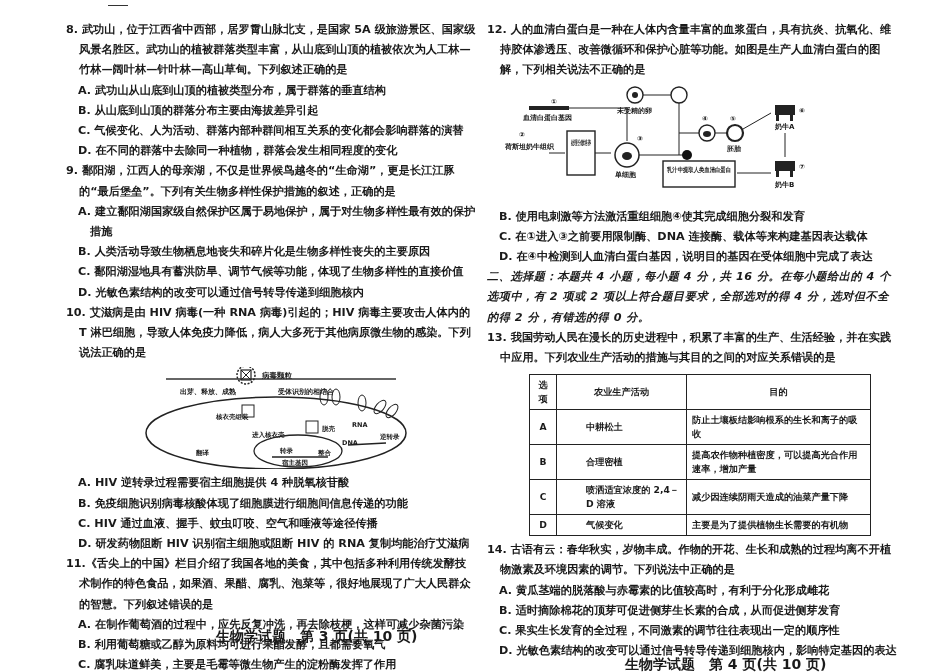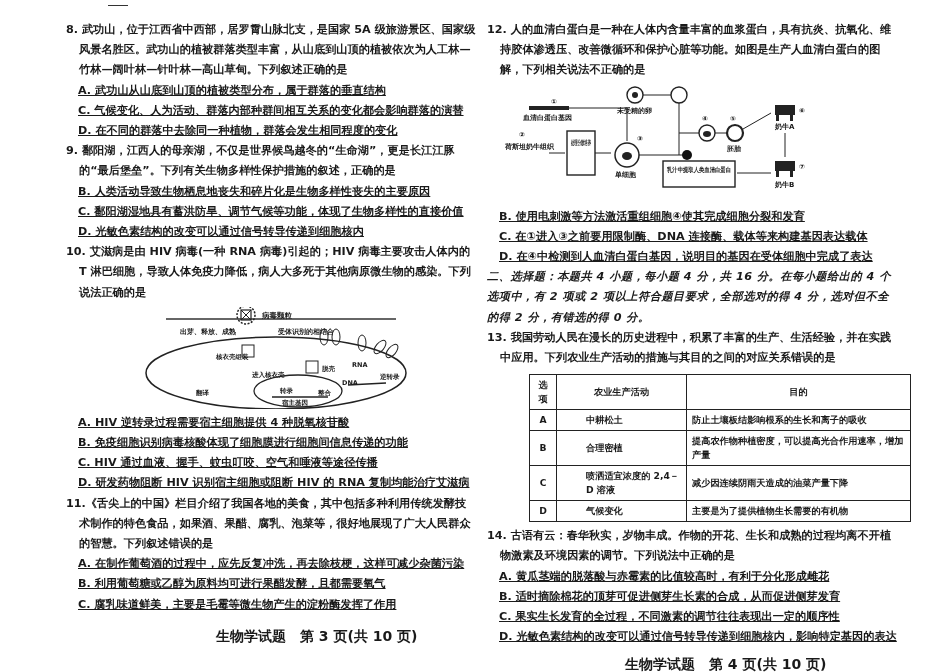--- a/index.html
+++ b/index.html
@@ -3,49 +3,51 @@
 <meta charset="utf-8">
 <style>
   html, body { margin:0; padding:0; background:#ffffff; }
   body { width:950px; height:672px; position:relative; overflow:hidden;
          font-family:"DejaVu Sans", sans-serif; color:#1a1a1a; }
   .col { position:absolute; top:20px; width:410px; font-size:11.2px; line-height:20.2px; font-weight:bold; }
   .col.left { left:66px; }
   .col.right { left:487px; }
   .q { margin:0; }
   .q .stem { display:block; text-indent:-13px; padding-left:13px; }
-  .opt { display:block; padding-left:12px; text-indent:0;text-decoration:underline; }
+  .opt { display:block; padding-left:12px; text-indent:0; }
   .opt.hang { padding-left:24px; text-indent:-12px; }
   .section { display:block; font-style:italic; letter-spacing:0.5px; font-weight:bold; }
   .footer { position:absolute; top:628px; font-size:14px; font-weight:bold; }
   .footer.left { left:216px; }
   .footer.right { left:625px;margin-top:28px; }
   .topmark { position:absolute; top:5px; left:108px; width:20px; border-top:1.5px solid #333; }
   .fig { position:relative; margin:4px 0 4px 0; }
   svg text { font-family:"DejaVu Sans", sans-serif; font-weight:bold; fill:#1a1a1a; }
-  table.t13 { border-collapse:collapse; margin:6px 0 4px 42px; width:382px; font-size:9.2px; line-height:14px; }
+  table.t13 { border-collapse:collapse; margin:6px 0 4px 42px; width:342px; font-size:9.2px; line-height:14px; }
   table.t13 td, table.t13 th { border:1.4px solid #222; padding:3px 5px; vertical-align:middle; text-align:left; }
   table.t13 th { text-align:center; height:18px; }
   table.t13 td.opt-cell { text-align:center; width:16px; }
   table.t13 td.act { width:95px;padding-left:29px; }
 </style>
 </head>
 <body>
 
 <div class="topmark"></div>
 
 <div class="col left">
   <div class="q">
     <span class="stem">8. 武功山，位于江西省中西部，居罗霄山脉北支，是国家 5A 级旅游景区、国家级风景名胜区。武功山的植被群落类型丰富，从山底到山顶的植被依次为人工林—竹林—阔叶林—针叶林—高山草甸。下列叙述正确的是</span>
     <span class="opt">A. 武功山从山底到山顶的植被类型分布，属于群落的垂直结构</span>
+    <span class="opt">B. 从山底到山顶的群落分布主要由海拔差异引起</span>
     <span class="opt">C. 气候变化、人为活动、群落内部种群间相互关系的变化都会影响群落的演替</span>
     <span class="opt">D. 在不同的群落中去除同一种植物，群落会发生相同程度的变化</span>
   </div>
   <div class="q">
     <span class="stem">9. 鄱阳湖，江西人的母亲湖，不仅是世界候鸟越冬的“生命湖”，更是长江江豚的“最后堡垒”。下列有关生物多样性保护措施的叙述，正确的是</span>
+    <span class="opt hang">A. 建立鄱阳湖国家级自然保护区属于易地保护，属于对生物多样性最有效的保护措施</span>
     <span class="opt">B. 人类活动导致生物栖息地丧失和碎片化是生物多样性丧失的主要原因</span>
     <span class="opt">C. 鄱阳湖湿地具有蓄洪防旱、调节气候等功能，体现了生物多样性的直接价值</span>
     <span class="opt">D. 光敏色素结构的改变可以通过信号转导传递到细胞核内</span>
   </div>
   <div class="q">
     <span class="stem">10. 艾滋病是由 HIV 病毒(一种 RNA 病毒)引起的；HIV 病毒主要攻击人体内的 T 淋巴细胞，导致人体免疫力降低，病人大多死于其他病原微生物的感染。下列说法正确的是</span>
     <div class="fig" style="height:102px;">
       <svg width="410" height="102" viewBox="0 0 410 102">
 
         <line x1="100" y1="12" x2="330" y2="12" stroke="#333" stroke-width="1.5"></line>

